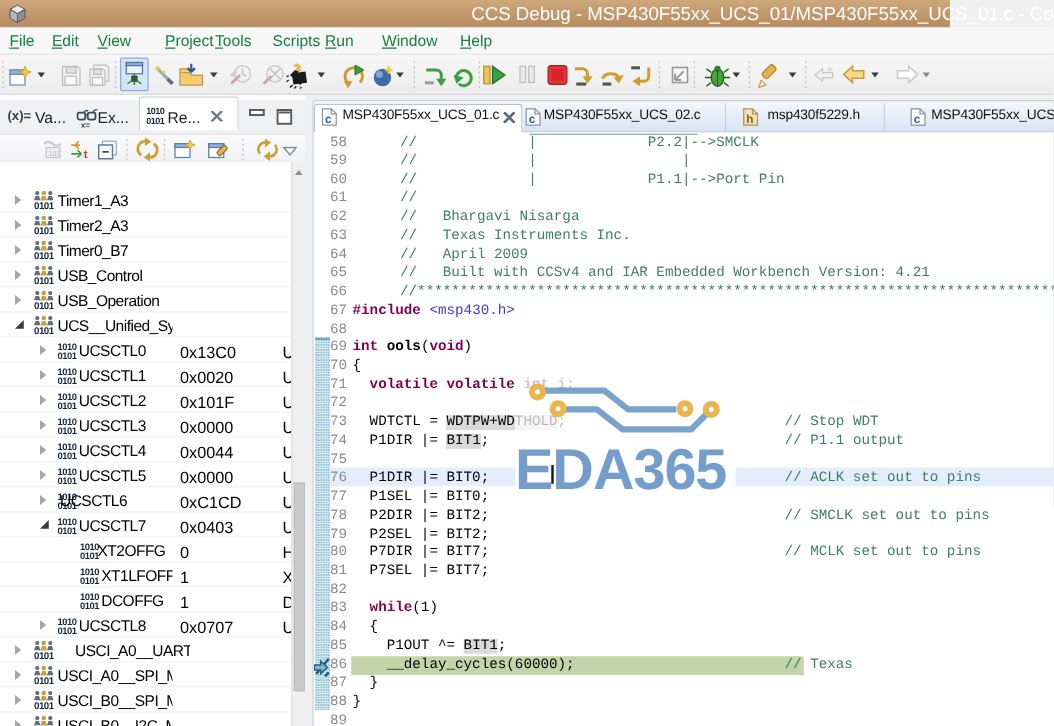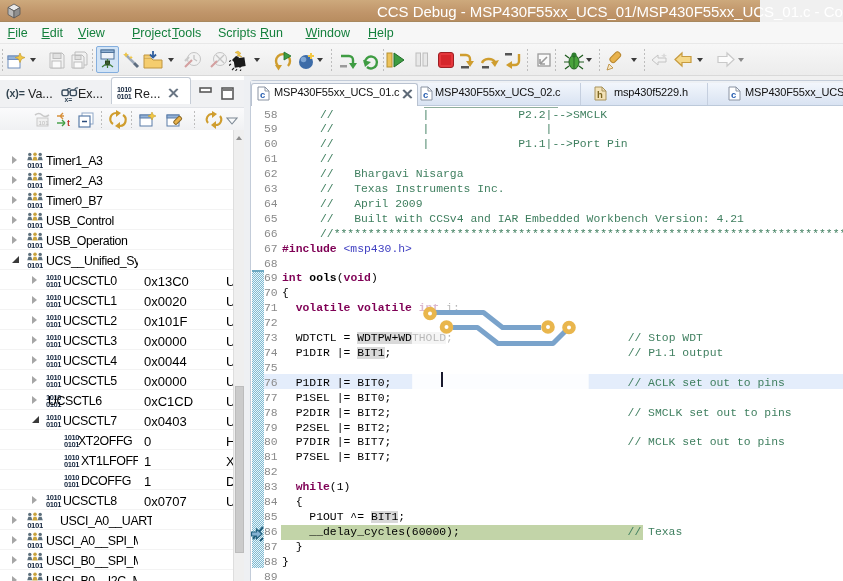--- a/index.html
+++ b/index.html
@@ -740,15 +740,16 @@
     <div id="wmfade"></div>
     <div class="abs" style="left:162px;top:266px;width:176px;height:18px;background:rgba(255,255,255,0.6)"></div>
     <svg class="abs" style="left:149px;top:194px" width="210" height="60" viewBox="0 0 210 60">
       <path d="M30.5 12.5 H83.5 L102.5 27.5 H141" fill="none" stroke="#7aa3cb" stroke-width="5" stroke-linejoin="round"></path>
       <path d="M52.5 27.5 H77.5 L98 43.5 H153 L166.5 30" fill="none" stroke="#7aa3cb" stroke-width="5" stroke-linejoin="round"></path>
       <circle cx="30" cy="13.5" r="4.4" fill="#fff" stroke="#e9b64d" stroke-width="4.8"></circle>
       <circle cx="46.5" cy="27" r="4.4" fill="#fff" stroke="#e9b64d" stroke-width="4.8"></circle>
       <circle cx="148" cy="27" r="4.4" fill="#fff" stroke="#e9b64d" stroke-width="4.8"></circle>
       <circle cx="169" cy="27.5" r="4.4" fill="#fff" stroke="#e9b64d" stroke-width="4.8"></circle>
     </svg>
+    <div id="wmtext">EDA365</div>
     <div id="cursor"></div>
   </div>
 </div>
 
 </body></html>

